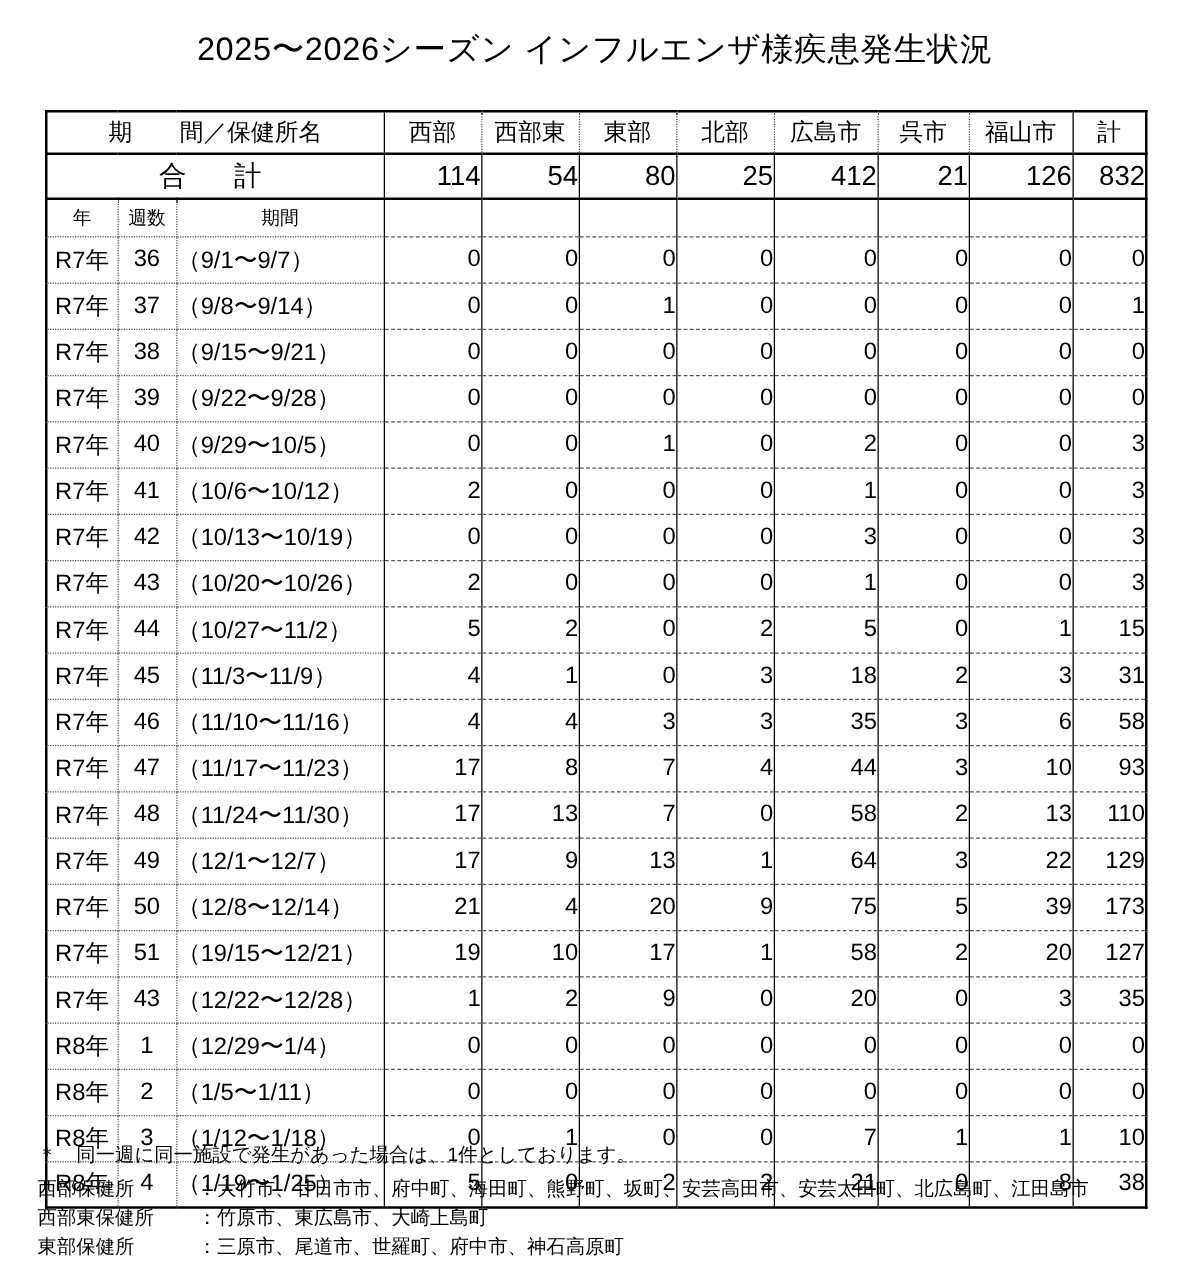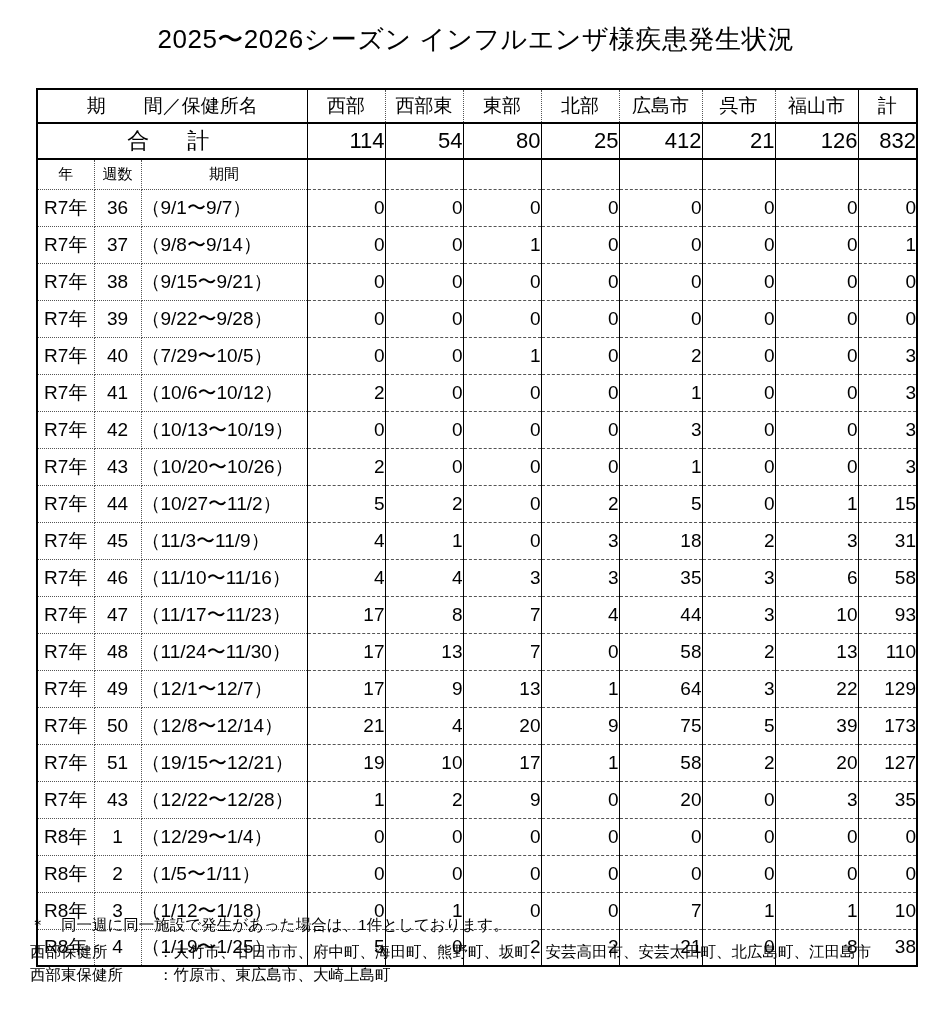--- a/index.html
+++ b/index.html
@@ -263,21 +263,21 @@
             <td class="c-val b-dash-b b-thin-l">0</td>
             <td class="c-val b-dash-b b-thin-l">0</td>
             <td class="c-val b-dash-b b-thin-l">0</td>
             <td class="c-val b-dash-b b-thin-l">0</td>
             <td class="c-val b-dash-b b-thin-l">0</td>
             <td class="c-val b-dash-b b-thin-l b-thick-r">0</td>
           </tr>
           <tr class="data-row">
             <td class="c-year b-thick-l b-dot-r b-dot-b">R7年</td>
             <td class="c-week b-dot-r b-dot-b">40</td>
-            <td class="c-range b-thin-r b-dot-b">（7/29〜10/5）</td>
+            <td class="c-range b-thin-r b-dot-b">（9/29〜10/5）</td>
             <td class="c-val b-dash-b ">0</td>
             <td class="c-val b-dash-b b-thin-l">0</td>
             <td class="c-val b-dash-b b-thin-l">1</td>
             <td class="c-val b-dash-b b-thin-l">0</td>
             <td class="c-val b-dash-b b-thin-l">2</td>
             <td class="c-val b-dash-b b-thin-l">0</td>
             <td class="c-val b-dash-b b-thin-l">0</td>
             <td class="c-val b-dash-b b-thin-l b-thick-r">3</td>
           </tr>
           <tr class="data-row">
@@ -489,15 +489,16 @@
             <td class="c-val b-thick-b b-thin-l b-thick-r">38</td>
           </tr>
         </tbody>
     </table>
   </div>
 
   <div class="notes">
     <span class="note-line first">＊　同一週に同一施設で発生があった場合は、1件としております。</span>
     <span class="note-line"><span class="note-label">西部保健所</span><span>：大竹市、廿日市市、府中町、海田町、熊野町、坂町、安芸高田市、安芸太田町、北広島町、江田島市</span></span>
     <span class="note-line"><span class="note-label">西部東保健所</span><span>：竹原市、東広島市、大崎上島町</span></span>
+    <span class="note-line"><span class="note-label">東部保健所</span><span>：三原市、尾道市、世羅町、府中市、神石高原町</span></span>
   </div>
 
 </div>
 
 </body></html>

